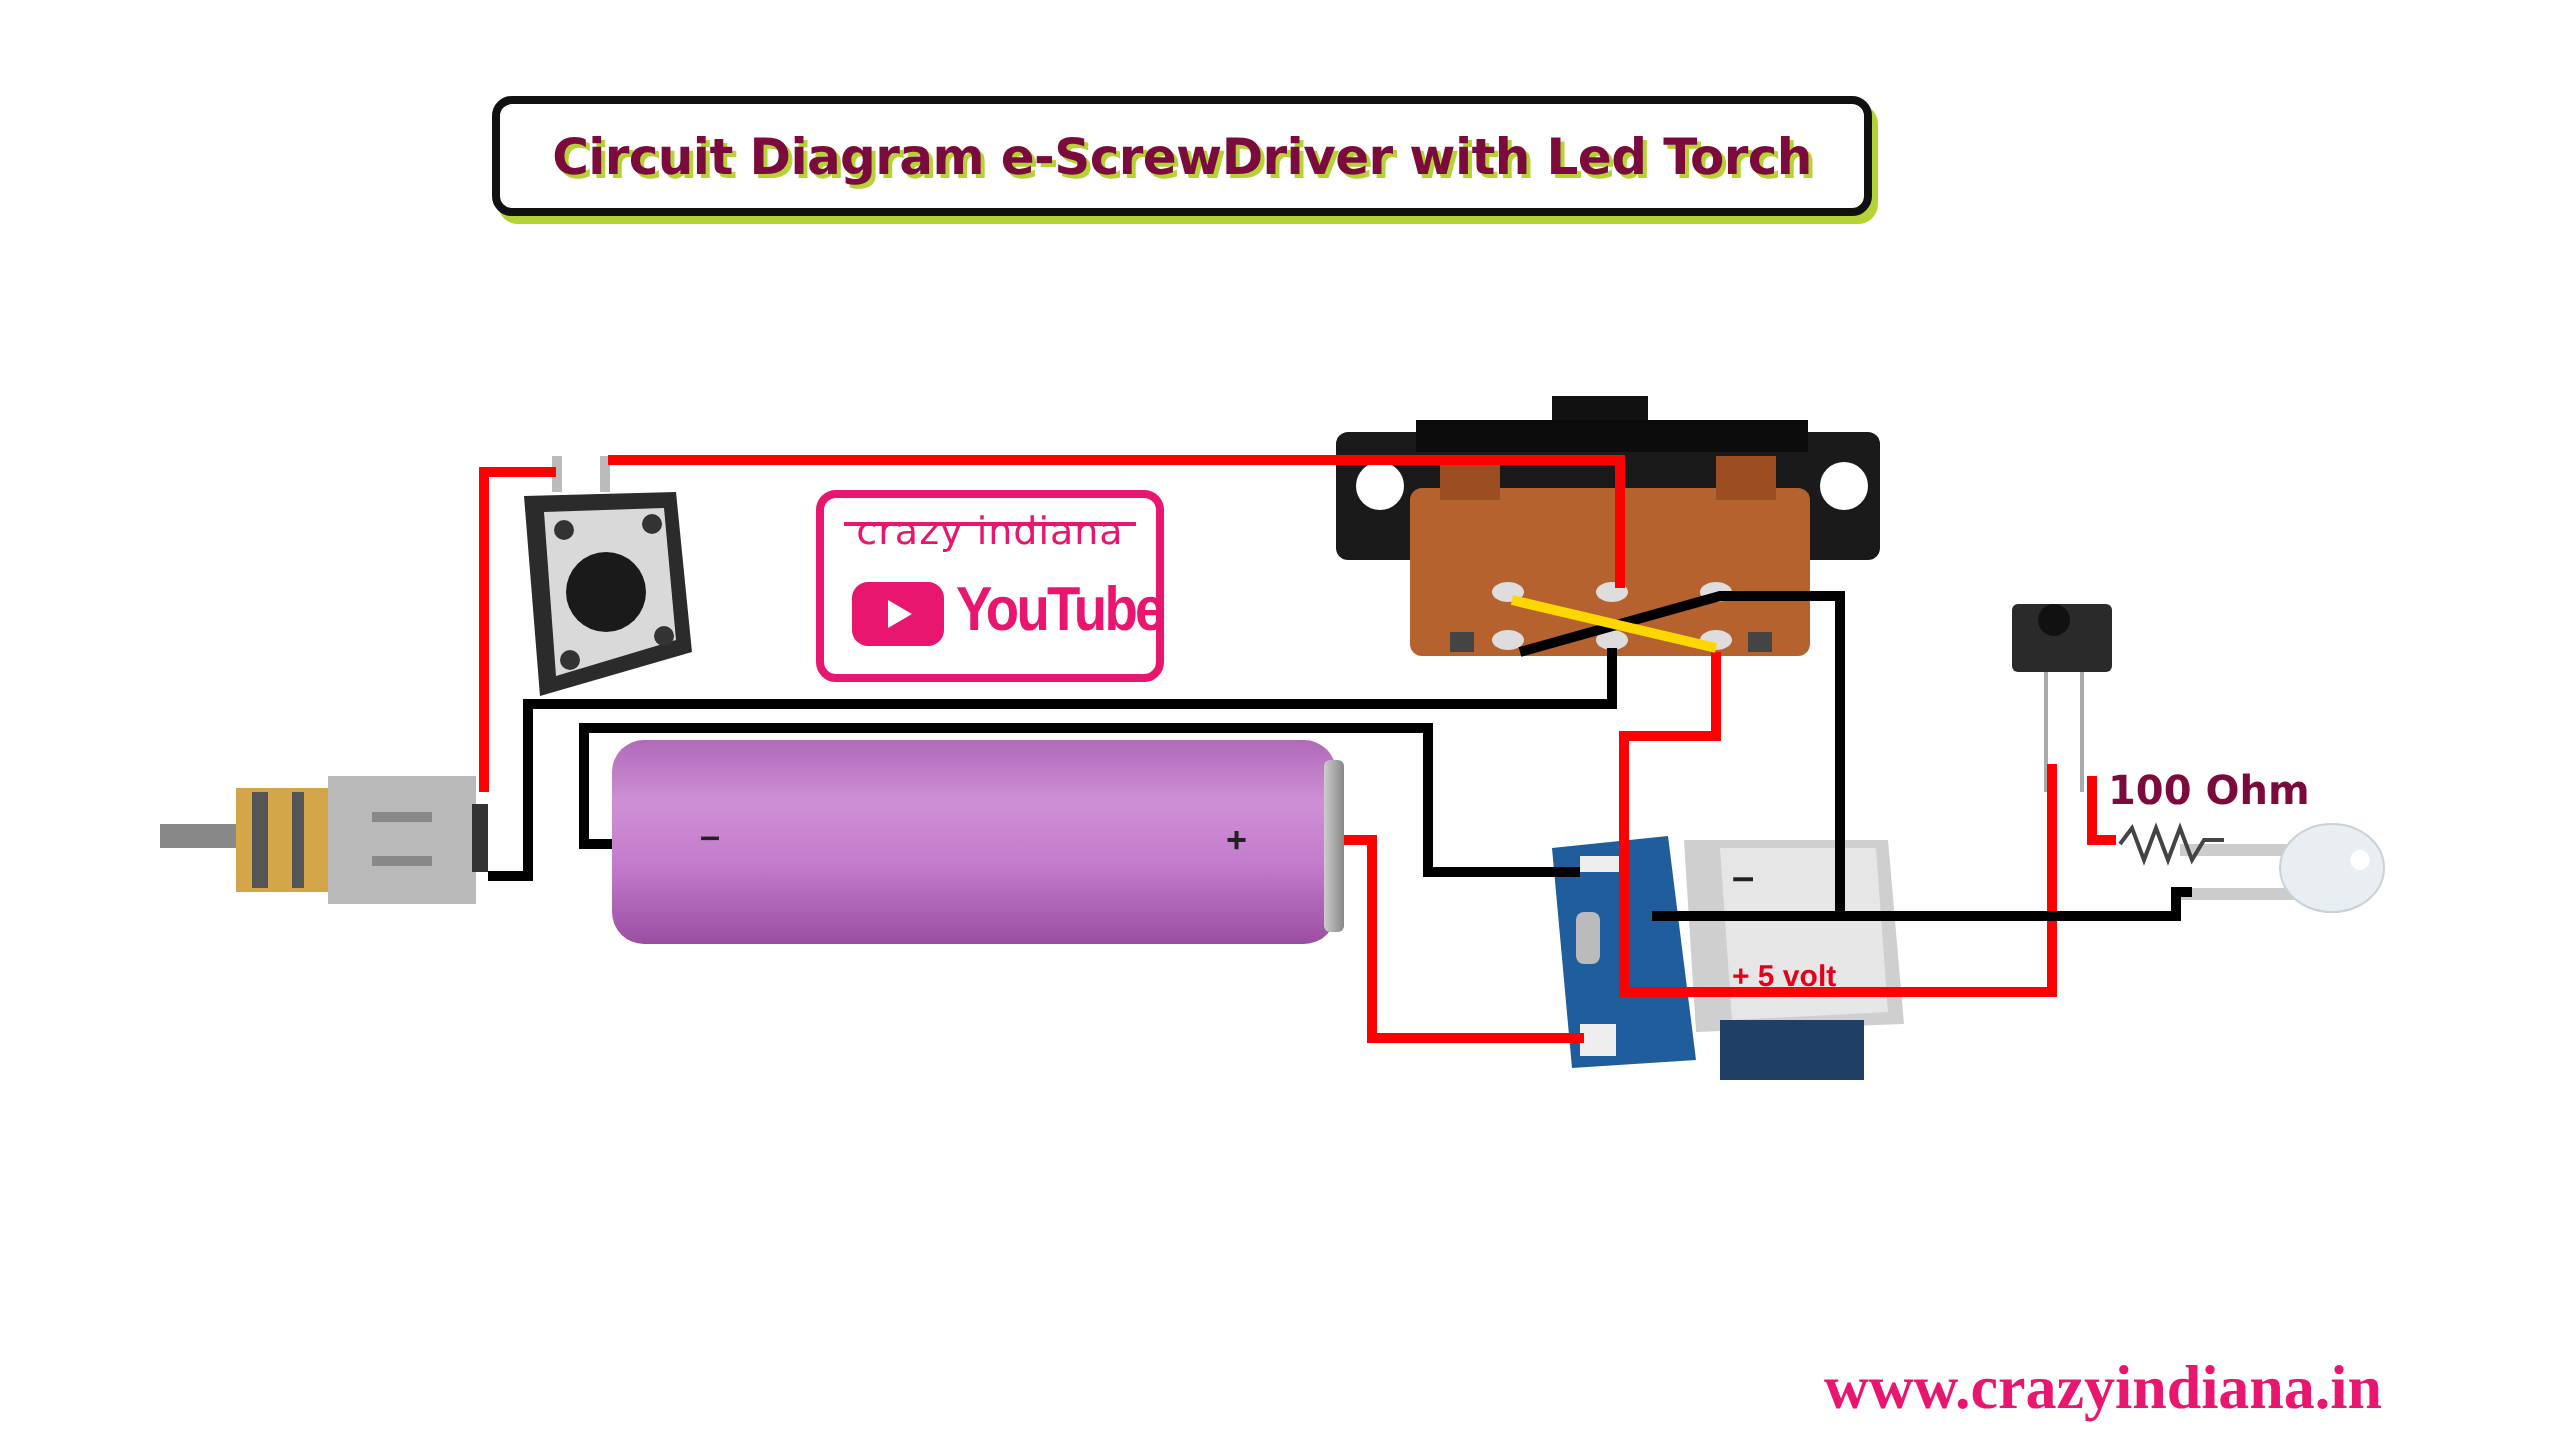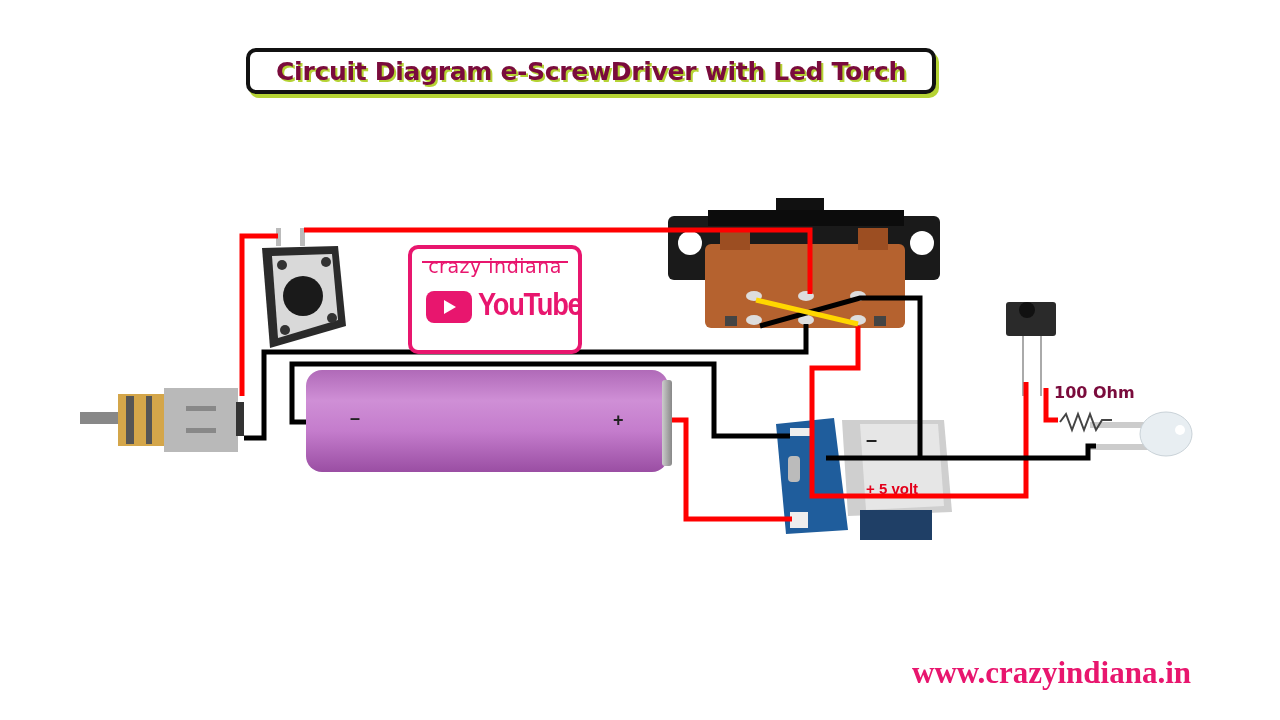--- a/index.html
+++ b/index.html
@@ -1,48 +1,48 @@
 <!DOCTYPE html>
 <html><head>
 <meta charset="utf-8">
 <style>
   html, body { margin:0; padding:0; background:#ffffff; }
   body { width:1280px; height:720px; position:relative; overflow:hidden; font-family:"Liberation Sans", sans-serif; }
   .abs { position:absolute; }
   .title-box {
-    left:246px; top:48px; width:690px; height:46px;
+    left:246px; top:48px; width:690px; height:60px;
     border:4px solid #111; border-radius:10px; background:#fff;
     box-shadow: 3px 4px 0 #b5d334;
     display:flex; align-items:center; justify-content:center; box-sizing:border-box;
   }
   .title-text {
     font-family:"DejaVu Sans", sans-serif; font-weight:bold; font-size:25px; color:#7a0b3c;
     text-shadow: 2px 2px 0 #b5d334; letter-spacing:-0.3px;
   }
   .yt-badge {
-    left:408px; top:245px; width:174px; height:109px; border:4px solid #e8166e; border-radius:10px;
+    left:408px; top:245px; width:174px; height:96px; border:4px solid #e8166e; border-radius:10px;
     box-sizing:border-box; background:#fff;
   }
   .yt-top { position:absolute; left:0; right:0; top:6px; text-align:center; color:#e8166e;
     font-family:"DejaVu Sans", sans-serif; font-size:19px; letter-spacing:0.5px; }
   .yt-top::after { content:""; position:absolute; left:10px; right:10px; top:6px; height:2px; background:#e8166e; }
   .yt-play { position:absolute; left:14px; top:42px; width:46px; height:32px; background:#e8166e; border-radius:8px; }
   .yt-play::after { content:""; position:absolute; left:18px; top:9px; border-left:12px solid #fff; border-top:7px solid transparent; border-bottom:7px solid transparent; }
   .yt-word { position:absolute; left:66px; top:38px; color:#e8166e; font-family:"Liberation Sans", sans-serif; font-weight:bold; font-size:31px; letter-spacing:-1.5px; transform:scaleX(0.88); transform-origin:left; }
   .battery {
     left:306px; top:370px; width:362px; height:102px; border-radius:16px;
     background: linear-gradient(180deg,#b06ab8 0%,#cf8fd6 30%,#c47ccc 60%,#9a4ea3 100%);
   }
   .battery-cap { left:662px; top:380px; width:10px; height:86px; background:linear-gradient(90deg,#ccc,#888); border-radius:3px; }
   .batt-label { position:absolute; left:44px; top:41px; font-size:15px; color:#222; font-family:"DejaVu Sans", sans-serif; white-space:nowrap; }
   .batt-minus { position:absolute; left:44px; top:38px; font-size:18px; font-weight:bold; color:#222; }
   .batt-plus { position:absolute; left:307px; top:40px; font-size:18px; font-weight:bold; color:#222; }
   .label-red { color:#e3001b; font-weight:bold; font-size:15px; font-family:"Liberation Sans", sans-serif; }
-  .label-ohm { color:#7a0b3c; font-weight:bold; font-size:16px; font-family:"DejaVu Sans", sans-serif; }
-  .footer { left:912px; top:655px; color:#e8166e; font-family:"Liberation Serif", serif; font-weight:bold; font-size:31px; }
+  .label-ohm { color:#7a0b3c; font-weight:bold; font-size:20px; font-family:"DejaVu Sans", sans-serif; }
+  .footer { left:912px; top:676px; color:#e8166e; font-family:"Liberation Serif", serif; font-weight:bold; font-size:31px; }
 </style>
 </head>
 <body>
 
 <div class="abs title-box">
   <span class="title-text">Circuit Diagram e-ScrewDriver with Led Torch</span>
 </div>
 
 <svg class="abs" style="left:0;top:0" width="1280" height="720">
 

